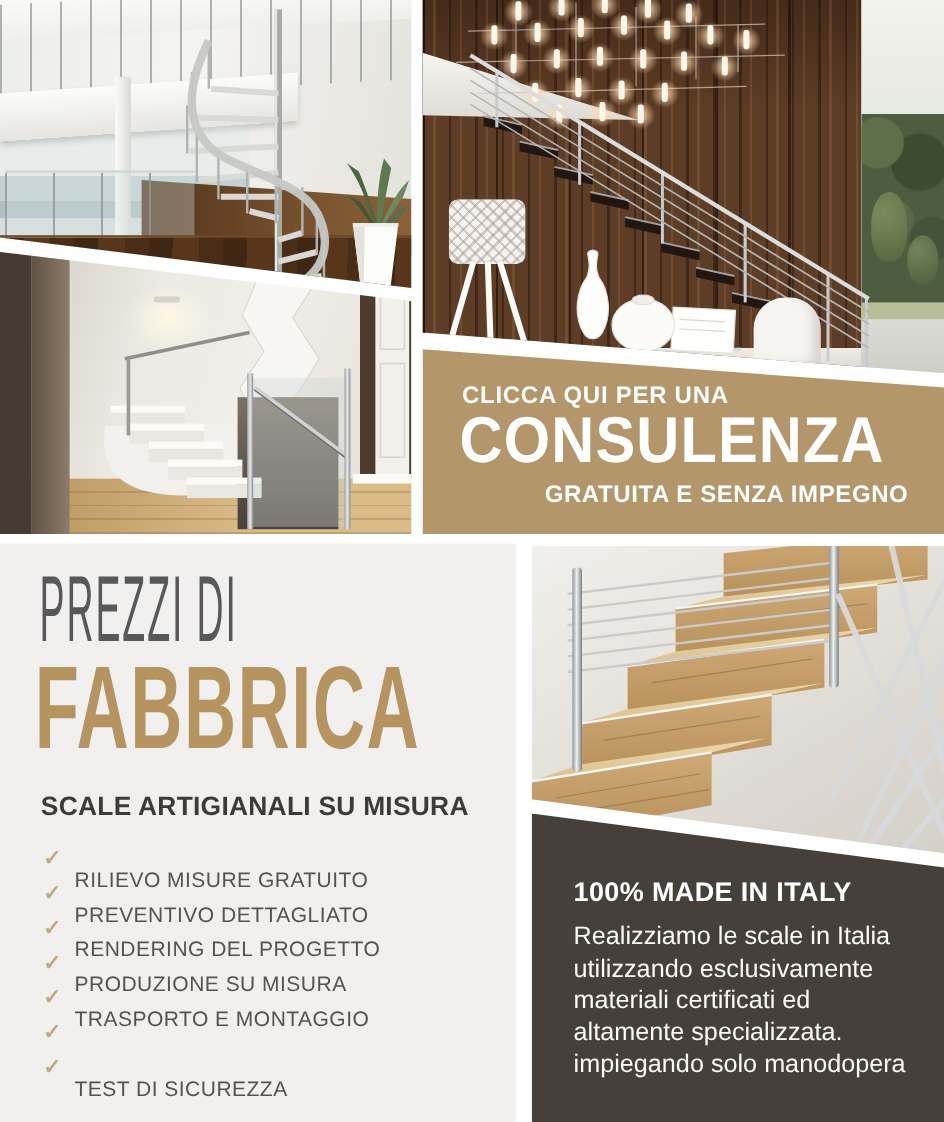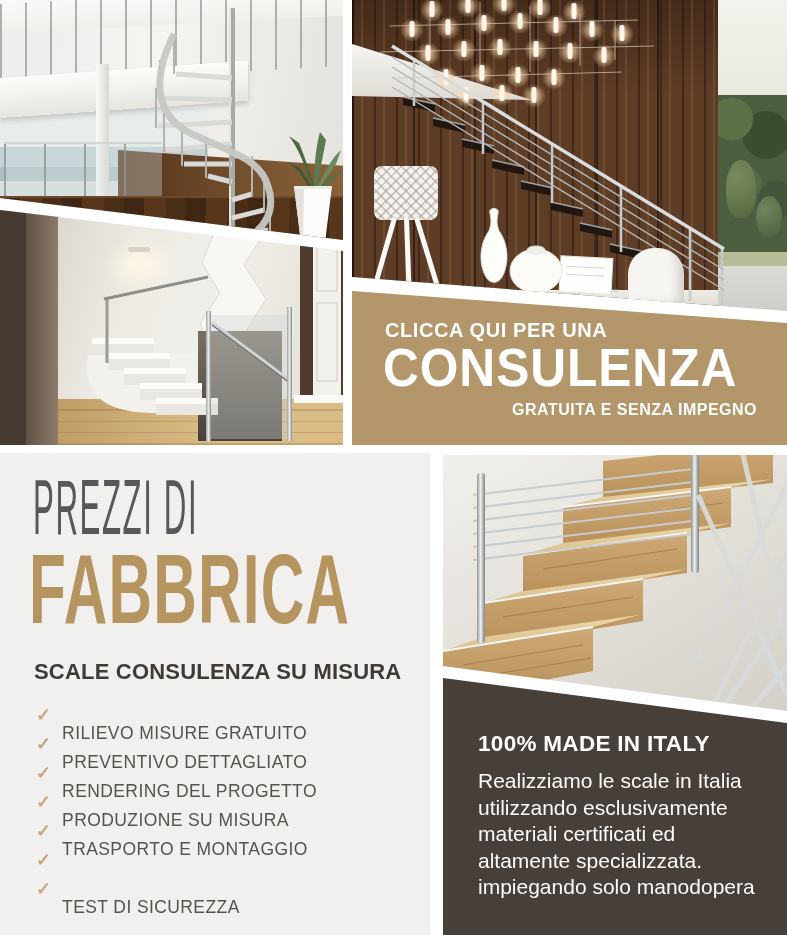--- a/index.html
+++ b/index.html
@@ -85,21 +85,21 @@
   .pc-vases{left:100px;top:205px;width:170px;height:100px;}
   .pc-chair{left:276px;top:248px;width:56px;height:64px;background:#f6f5f2;
             border-radius:26px 26px 6px 6px;box-shadow:inset -6px -8px 10px rgba(150,140,130,.35);}
 
   
   .banner{left:352px;top:289px;width:435px;height:156px;background:#b39669;cursor:pointer;
           clip-path:polygon(0 2px,100% 34px,100% 100%,0 100%);color:#ffffff;}
   .banner-pre{left:33px;top:30px;font-size:20px;font-weight:600;letter-spacing:.6px;white-space:nowrap;}
   .banner-title{left:31px;top:49px;font-size:54px;font-weight:700;letter-spacing:1px;line-height:58px;
                 transform:scaleX(.92);transform-origin:left top;white-space:nowrap;}
-  .banner-post{right:30px;top:112px;font-size:16px;font-weight:600;letter-spacing:.5px;white-space:nowrap;}
+  .banner-post{right:30px;top:112px;font-size:20px;font-weight:600;letter-spacing:.5px;white-space:nowrap;}
 
   
   .left-panel{left:0;top:453px;width:430px;height:482px;background:#f2f0ee;}
   .prezzi{left:33px;top:18px;font-size:78px;line-height:72px;font-weight:100;color:#58585a;
           letter-spacing:4px;transform:scaleX(.40);transform-origin:left top;white-space:nowrap;}
   .fabbrica{left:29px;top:88px;font-size:98px;line-height:96px;font-weight:700;color:#b5945f;
             letter-spacing:2px;transform:scaleX(.615);transform-origin:left top;white-space:nowrap;}
   .scale-sub{left:34px;top:206px;font-size:22px;font-weight:700;color:#3f3a35;letter-spacing:.2px;white-space:nowrap;}
   .check-list{left:36px;top:247px;width:380px;}
   .check-row{position:static;display:flex;align-items:center;height:29px;gap:11px;}
@@ -368,21 +368,21 @@
 
   <div class="banner">
     <div class="banner-pre">CLICCA QUI PER UNA</div>
     <div class="banner-title">CONSULENZA</div>
     <div class="banner-post">GRATUITA E SENZA IMPEGNO</div>
   </div>
 
   <div class="left-panel">
     <div class="prezzi">PREZZI DI</div>
     <div class="fabbrica">FABBRICA</div>
-    <div class="scale-sub">SCALE CONSULENZA SU MISURA</div>
+    <div class="scale-sub">SCALE ARTIGIANALI SU MISURA</div>
     <div class="check-list">
       <div class="check-row">
         <span class="check-glyph">✓</span>
         <span class="check-label">RILIEVO MISURE GRATUITO</span>
       </div>
       <div class="check-row">
         <span class="check-glyph">✓</span>
         <span class="check-label">PREVENTIVO DETTAGLIATO</span>
       </div>
       <div class="check-row">

